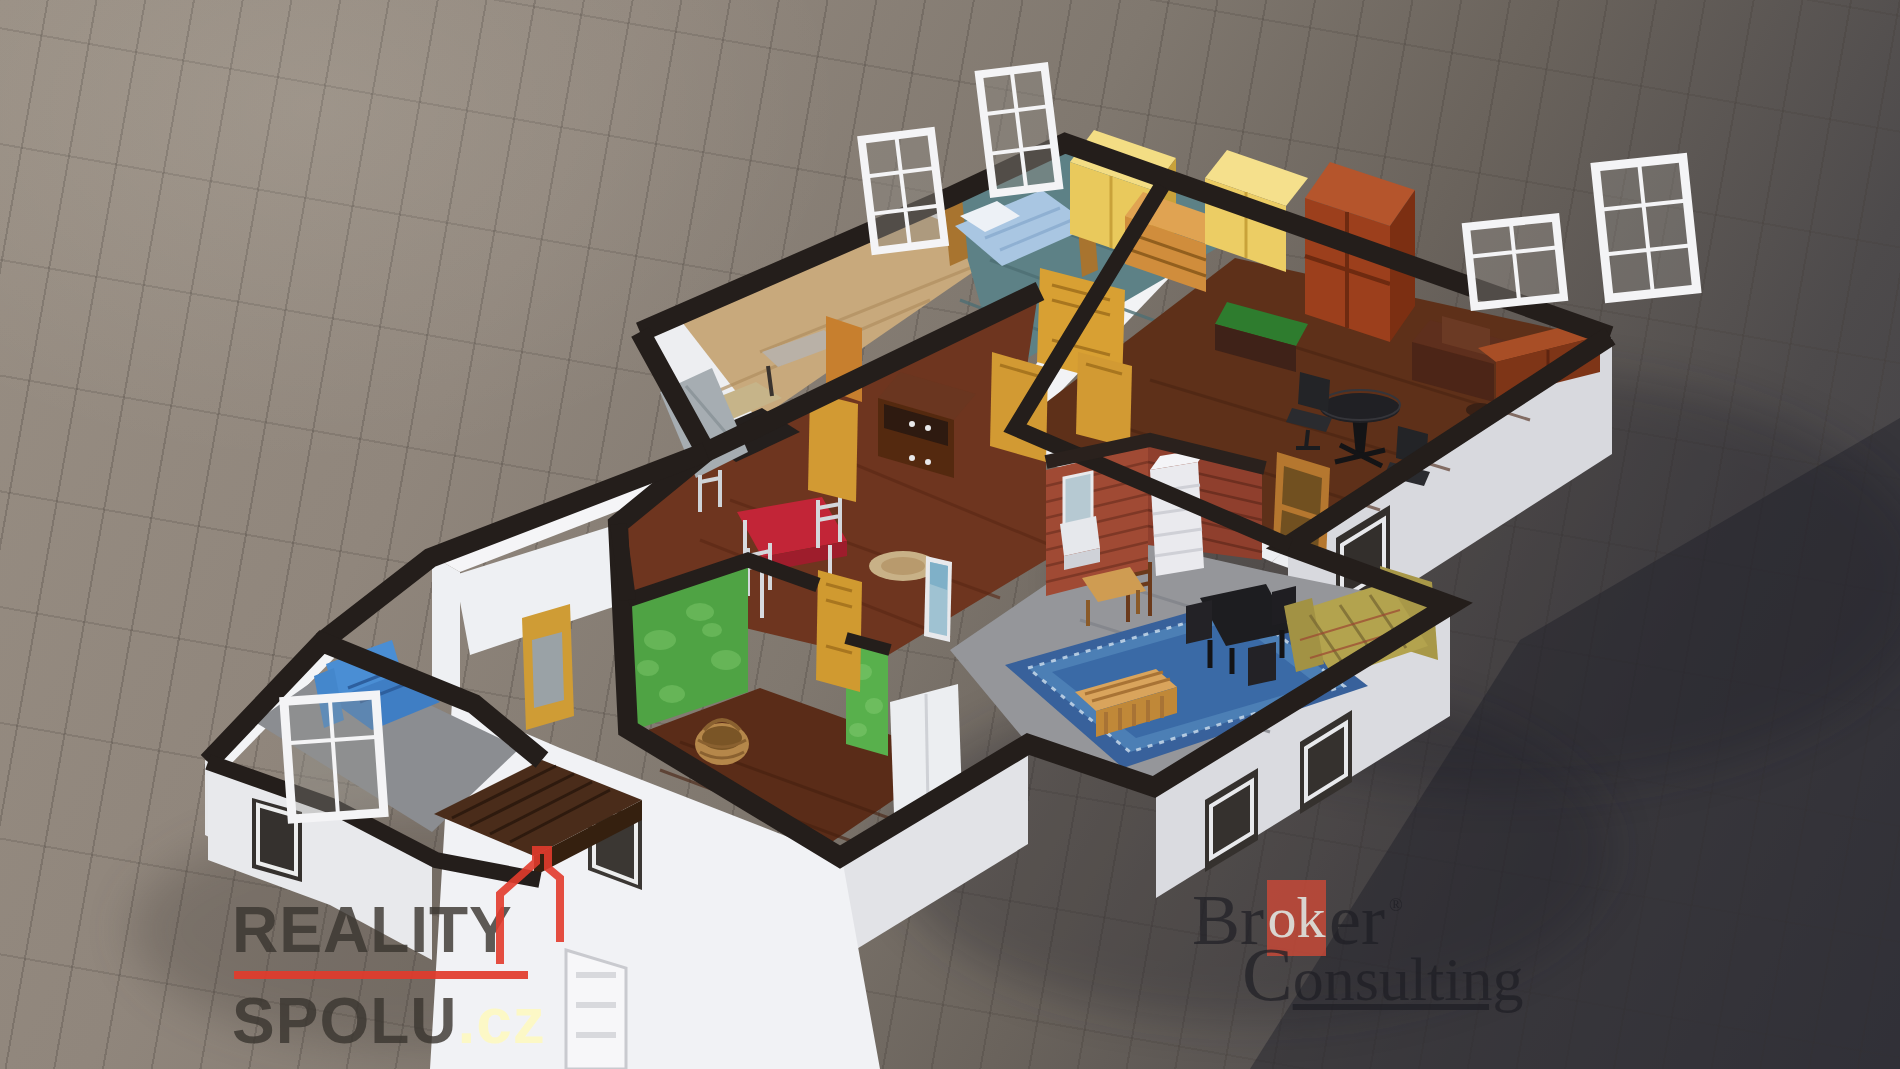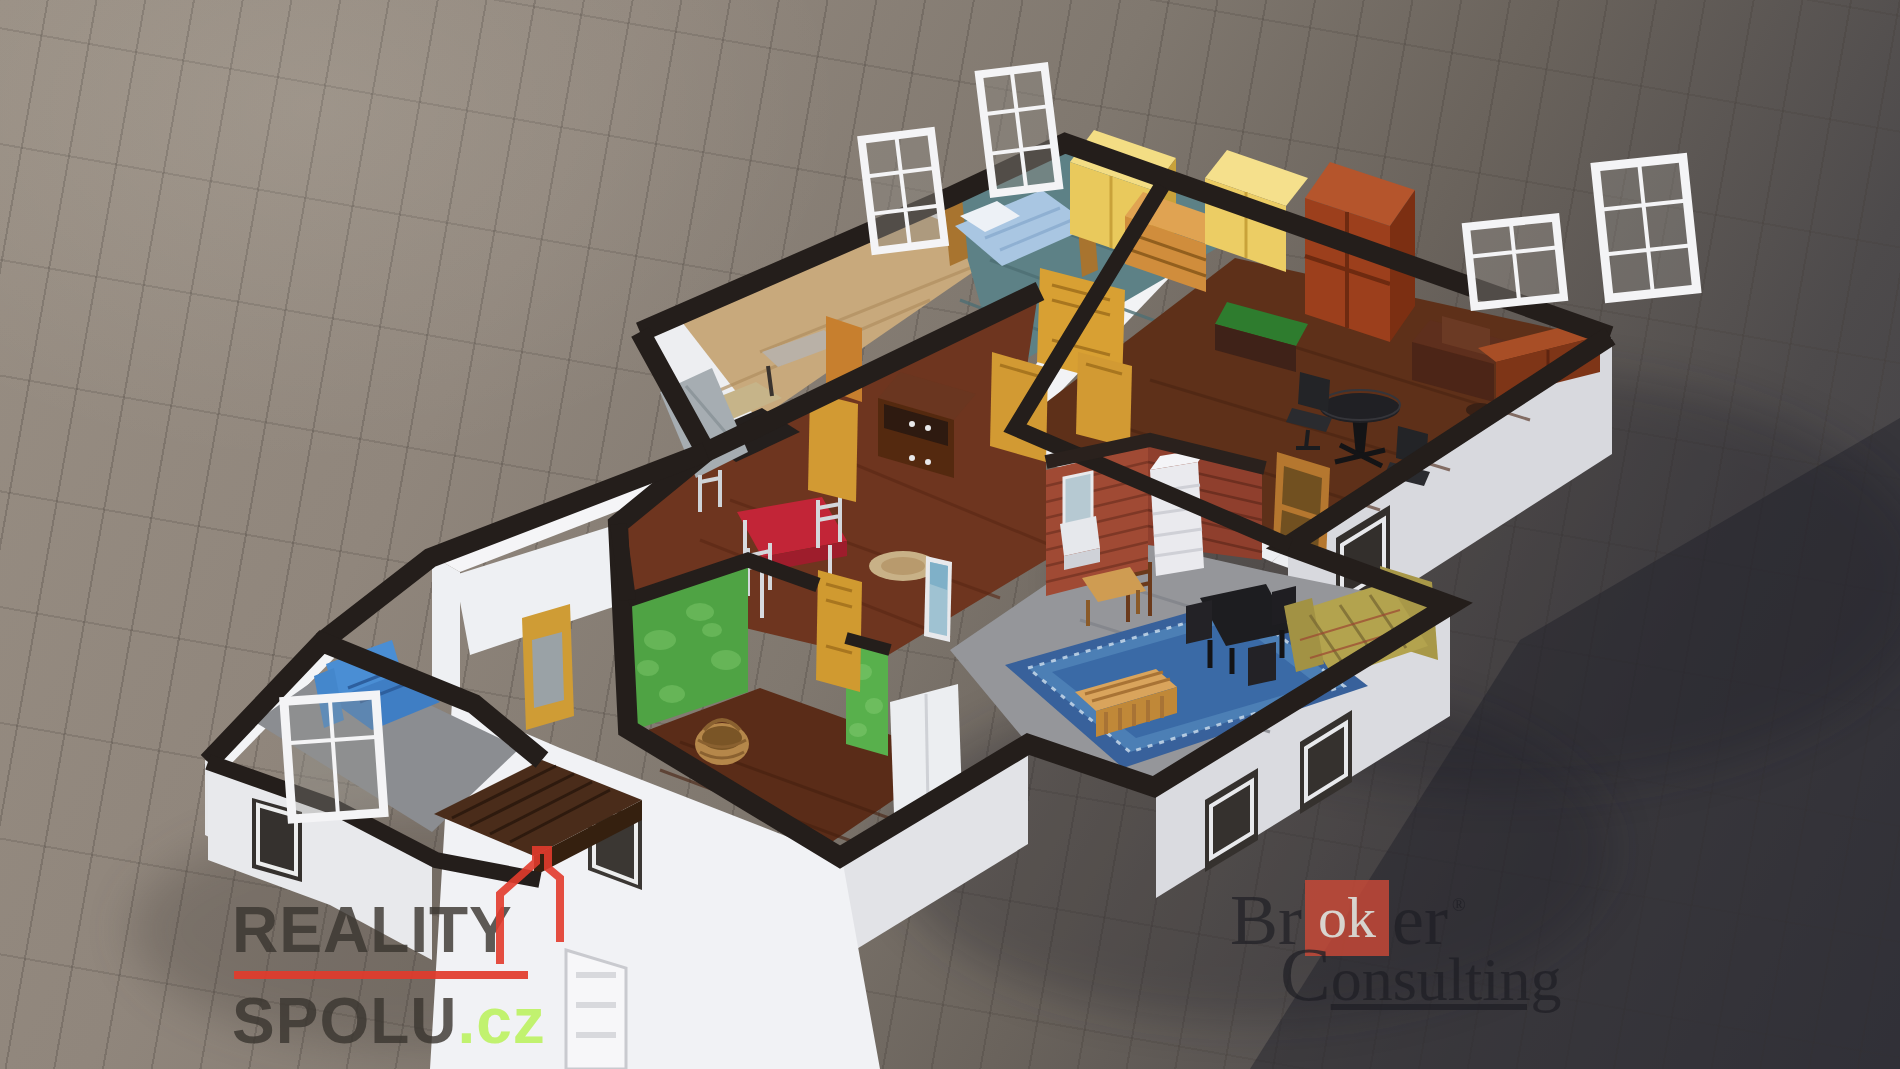--- a/index.html
+++ b/index.html
@@ -10,28 +10,28 @@
     background:
       radial-gradient(900px 600px at 16% 10%, rgba(255,250,238,.10), transparent 60%),
       repeating-linear-gradient(100deg, rgba(66,59,54,0) 0 46px, rgba(66,59,54,.26) 46px 48px),
       repeating-linear-gradient(10deg, rgba(66,59,54,0) 0 112px, rgba(66,59,54,.18) 112px 114px),
       linear-gradient(118deg,#988e83 0%,#90867c 26%,#80786f 46%,#6a635c 62%,#4d4a4b 80%,#3c3b42 100%);}
   svg.scene{position:absolute;left:0;top:0;}
   
   .reality{position:absolute;left:232px;top:898px;opacity:.92;line-height:1;}
   .reality .l1,.reality .l2{font-weight:800;font-size:64px;letter-spacing:1px;color:rgba(58,53,48,.88);}
   .reality .bar{width:294px;height:8px;background:#e23b2c;margin:9px 0 10px 2px;}
-  .reality .cz{color:#bef264;}
+  .reality .cz{color:#fef9c3;}
   .house-mark{position:absolute;left:492px;top:842px;}
   
-  .broker{position:absolute;left:1230px;top:880px;opacity:.85;color:rgba(28,28,34,.78);
+  .broker{position:absolute;left:1192px;top:880px;opacity:.85;color:rgba(28,28,34,.78);
           font-family:"Liberation Serif",serif;line-height:1;text-align:center;}
   .broker .row{display:flex;align-items:flex-end;}
   .broker .big{font-size:72px;}
-  .broker .okbox{width:84px;height:76px;background:rgba(203,73,55,.95);margin:0 3px;
+  .broker .okbox{width:59px;height:76px;background:rgba(203,73,55,.95);margin:0 3px;
                  display:flex;align-items:center;justify-content:center;}
   .broker .okbox span{color:#f3efe8;font-size:58px;}
   .broker .reg{font-size:18px;margin:0 0 42px 4px;}
   .broker .row2{margin:-20px 0 0 50px;}
   .broker .row2 .cap{font-size:76px;}
   .broker .row2 .rest{font-size:62px;text-decoration:underline;}
 </style>
 </head>
 <body>
 

